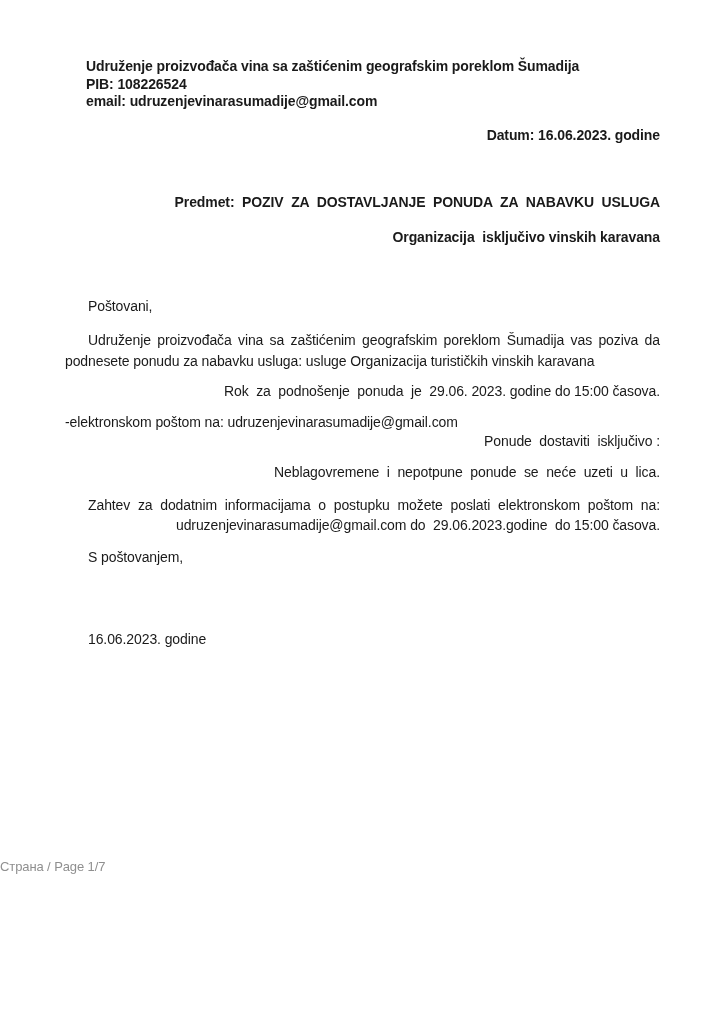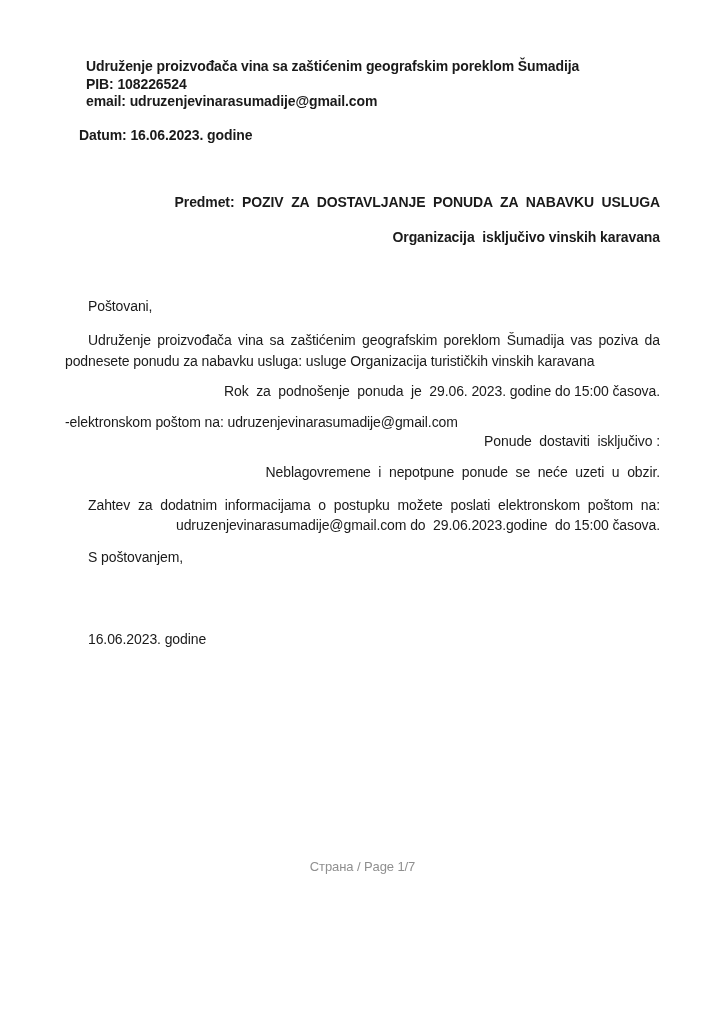--- a/index.html
+++ b/index.html
@@ -25,21 +25,21 @@
     right: 65px;
   }
   .line { display: block; line-height: 21px; }
   .pre { white-space: pre-wrap; text-align: right; }
   .indent { text-indent: 23px; }
   .bold { font-weight: bold; }
   .just { text-align: justify; text-align-last: justify; }
 
   .letterhead { margin-left: 21px; }
   .letterhead .line { line-height: 17.5px; }
-  .datum-line { margin-top: 16.5px; margin-left: 14px; line-height: 17.5px; }
+  .datum-line { margin-top: 16.5px; margin-left: 39px; line-height: 17.5px; text-align: right; }
 
   .subject-1 { margin-top: 49px; line-height: 17.5px; }
   .subject-2 { margin-top: 18px; margin-left: 57px; line-height: 17.5px; }
 
   .salutation { margin-top: 49px; }
   .p-invitation { margin-top: 13px; }
   .p-deadline { margin-top: 9px; }
   .p-delivery { margin-top: 11px; }
   .p-delivery .line { line-height: 19px; }
   .p-completeness { margin-top: 12px; }
@@ -62,21 +62,21 @@
     height: 0;
     width: 100%;
   }
   .sig-name { margin-top: 5px; line-height: 16px; }
 
   .page-footer {
     position: absolute;
     left: 0;
     right: 0;
     bottom: 22px;
-    text-align: center;
+    text-align: left;
     color: #8f8f8f;
     font-size: 13px;
     line-height: 14px;
   }
 </style>
 </head>
 <body>
 
 <div class="page">
   <div class="content">
@@ -111,21 +111,21 @@
       <span class="line indent pre">Rok  za  podnošenje  ponuda  je  29.06. 2023. godine do 15:00 časova.</span>
     </p>
 
     <p class="p-delivery" style="margin-bottom:0">
       <span class="line">-elektronskom poštom na: udruzenjevinarasumadije@gmail.com</span>
       <span class="line indent pre">Ponude  dostaviti  isključivo :</span>
     </p>
 
 
     <p class="p-late" style="margin-bottom:0">
-      <span class="line indent pre">Neblagovremene  i  nepotpune  ponude  se  neće  uzeti  u  obzir.</span>
+      <span class="line indent pre">Neblagovremene  i  nepotpune  ponude  se  neće  uzeti  u  lica.</span>
     </p>
 
     <p class="p-info" style="margin-bottom:0">
       <span class="line indent just">Zahtev za dodatnim informacijama o postupku možete poslati elektronskom poštom na:</span>
       <span class="line pre">udruzenjevinarasumadije@gmail.com do  29.06.2023.godine  do 15:00 časova.</span>
     </p>
 
     <p class="p-closing" style="margin-bottom:14px">
       <span class="line indent">S poštovanjem,</span>
     </p>

